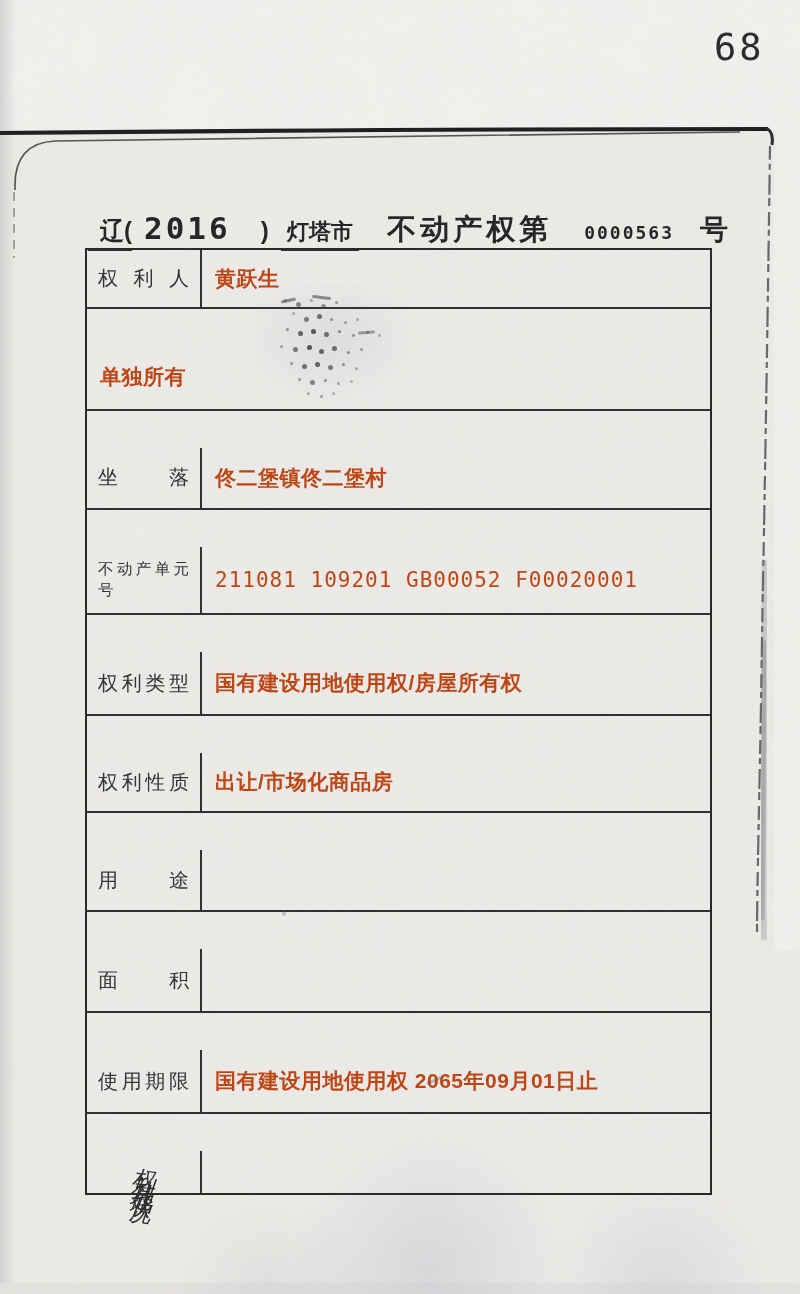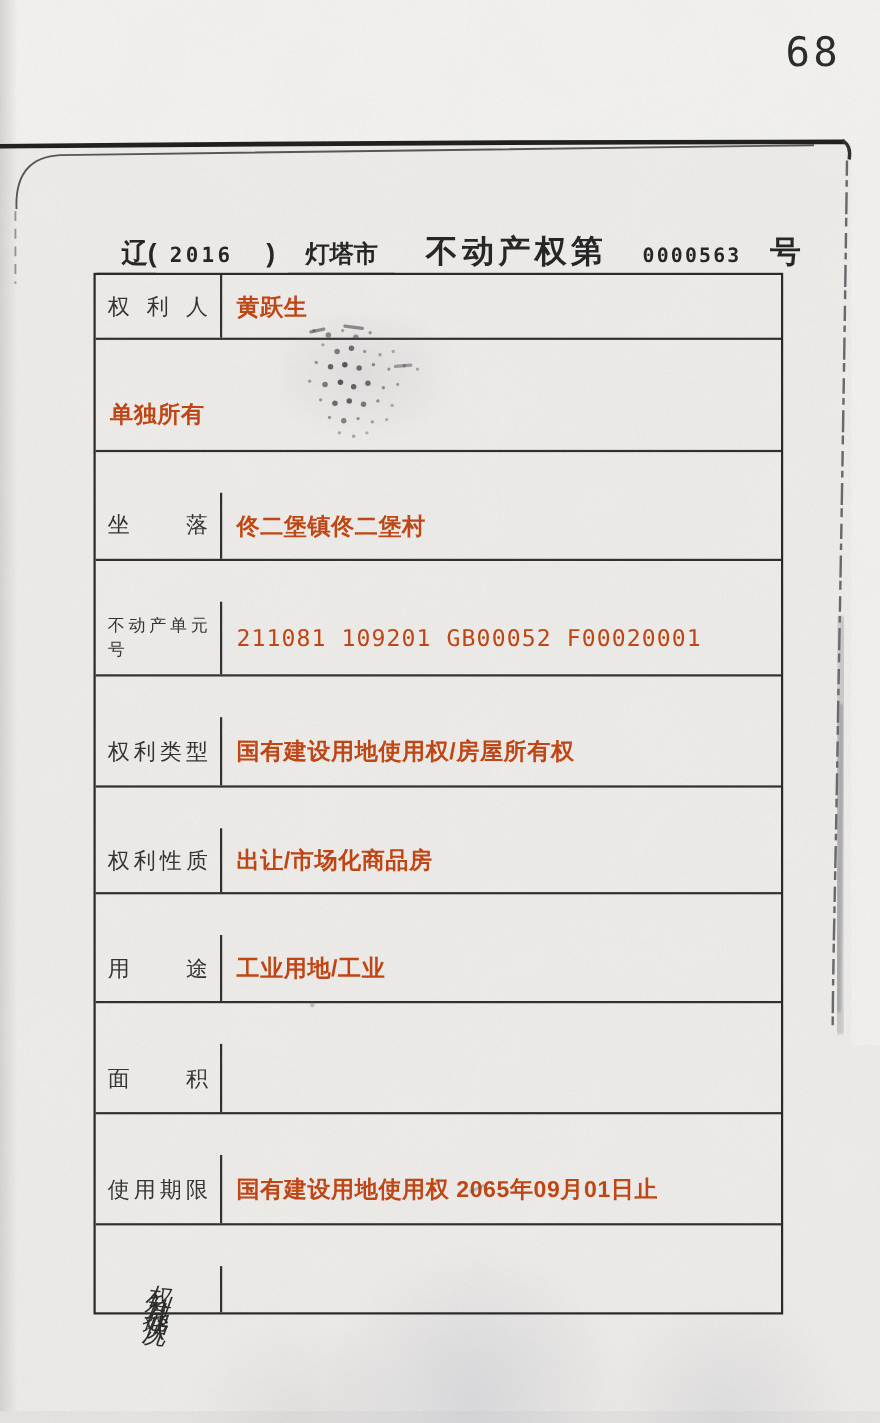--- a/index.html
+++ b/index.html
@@ -32,21 +32,21 @@
     font-size:37px; letter-spacing:3px; color:#262626;
   }
 
   
   .cert-header {
     position:absolute; left:88px; top:196px; width:640px; height:42px;
     display:flex; align-items:baseline; white-space:nowrap;
   }
   .u { border-bottom:2.5px solid #1d1d1d; }
   .seg-province { width:65px; text-align:right; font-size:24px; font-weight:700; padding-bottom:2px; }
-  .seg-year    { margin-left:12px; font-family:"DejaVu Sans Mono",monospace; font-size:19px; font-weight:700; letter-spacing:3px; }
+  .seg-year    { margin-left:12px; font-family:"DejaVu Sans Mono",monospace; font-size:31px; font-weight:700; letter-spacing:3px; }
   .seg-paren   { margin-left:30px; font-size:24px; font-weight:700; }
   .seg-city    { margin-left:12px; width:116px; text-align:center; font-size:22px; font-weight:700; padding-bottom:2px; }
   .seg-doctype { margin-left:28px; font-family:"Liberation Serif", serif; font-size:29px; font-weight:700; letter-spacing:4px; }
   .seg-serial  { margin-left:32px; font-family:"DejaVu Sans Mono",monospace; font-size:18px; font-weight:700; letter-spacing:2px;margin-top:26px; }
   .seg-suffix  { margin-left:26px; font-family:"Liberation Serif", serif; font-size:28px; font-weight:700; }
 
   
   .cert-table {
     position:absolute; left:85px; top:248px; width:627px; height:947px;
     border:2.2px solid #232323; display:flex; flex-direction:column;
@@ -184,21 +184,20 @@
     <div class="row" style="height:63px">
       <div class="cell-label">
           <span class="jl">权利性质</span>
         </div>
       <div class="cell-value">出让/市场化商品房</div>
     </div>
     <div class="row" style="height:65px">
       <div class="cell-label">
           <span class="jl">用途</span>
         </div>
-      <div class="cell-value">工业用地/工业</div>
     </div>
     <div class="row" style="height:67px">
       <div class="cell-label">
           <span class="jl">面积</span>
         </div>
     </div>
     <div class="row" style="height:67px">
       <div class="cell-label">
           <span class="jl">使用期限</span>
         </div>

